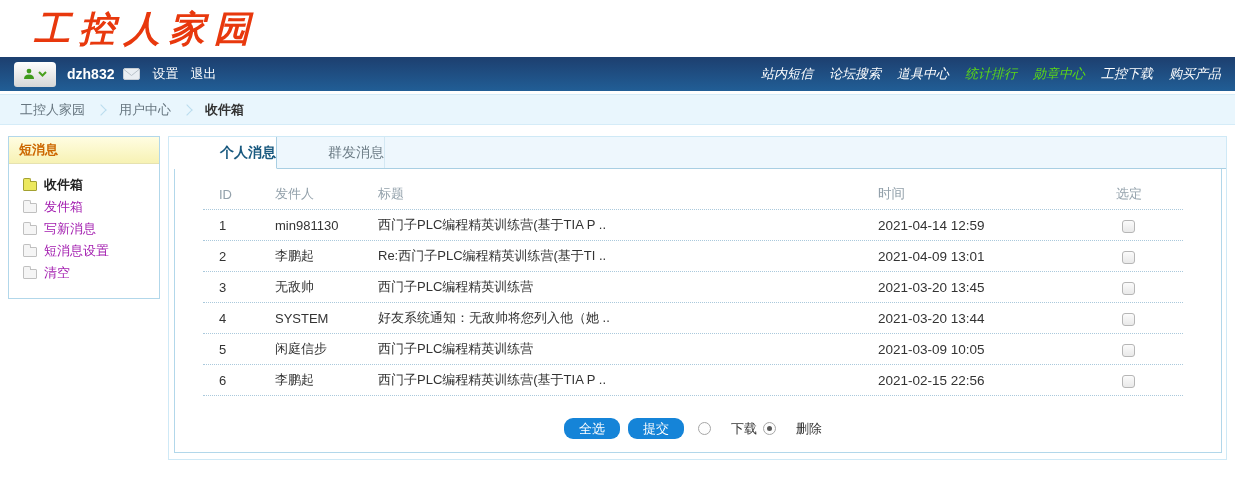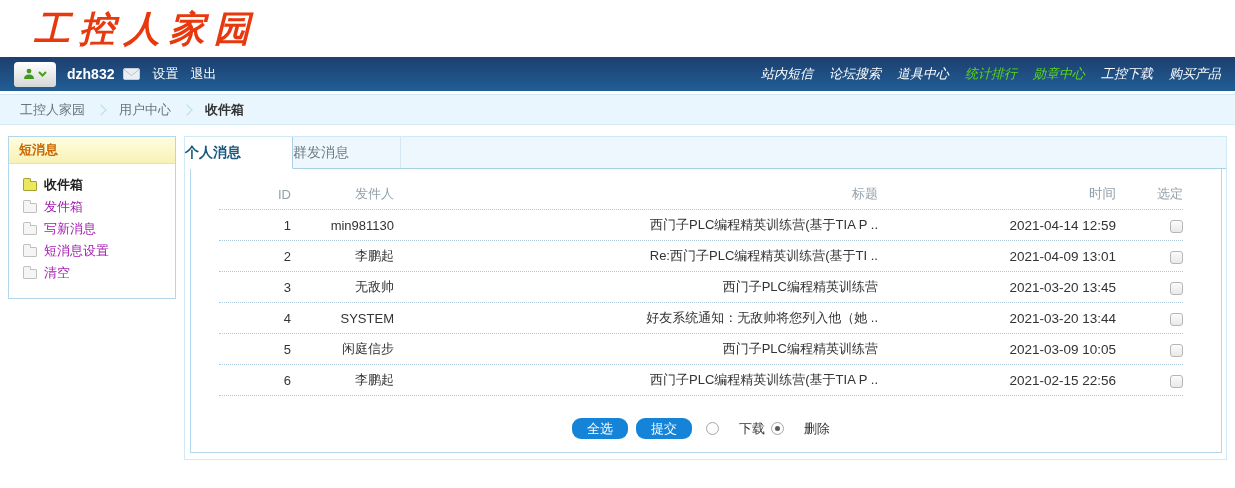--- a/index.html
+++ b/index.html
@@ -29,51 +29,51 @@
     border-bottom:1px solid #d5ecf8; display:flex; align-items:center; padding-left:20px;
     font-size:13px; color:#66757f; }
   .crumb.last { font-weight:bold; color:#333; }
   .crumb-sep { width:8px; height:8px; border-top:1px solid #b9dcee; border-right:1px solid #b9dcee;
     transform:rotate(45deg); margin:0 14px 0 12px; }
 
   
   .layout { display:flex; align-items:flex-start; margin:11px 8px 0 8px; gap:8px; }
 
   
-  .sidebar { width:168px; border:1px solid #b2d7ea; background:#fff; }
+  .sidebar { width:152px; border:1px solid #b2d7ea; background:#fff; }
   .sidebar-header { height:27px; line-height:26px; padding-left:10px;
     background:linear-gradient(#fffde2,#f7f2b4); border-bottom:1px solid #e6e2b0;
     color:#cc6600; font-weight:bold; font-size:13px; }
   .sidebar-list { padding:10px 0 14px 14px; list-style:none; }
   .sidebar-item { display:flex; align-items:center; gap:7px; height:22px; font-size:13px;
     color:#a21caf; cursor:pointer; }
   .sidebar-item.active { color:#222; font-weight:bold; }
   .folder { position:relative; width:14px; height:10px; border:1px solid #c0c0c0;
     background:#f5f5f5; border-radius:1px; margin-top:2px; }
   .folder::before { content:''; position:absolute; top:-4px; left:-1px; width:6px; height:3px;
     border:1px solid #c0c0c0; border-bottom:none; border-radius:2px 2px 0 0; background:#f5f5f5; }
   .sidebar-item.active .folder { background:#ece85e; border-color:#a3a131; }
   .sidebar-item.active .folder::before { background:#ece85e; border-color:#a3a131; }
 
   
   .main-panel { flex:1; border:1px solid #cfe9f6; background:#fff; }
   .tab-bar { display:flex; background:#eef7fd; border-bottom:1px solid #a9cfe3; height:32px; }
-  .tab { width:108px; text-align:left; line-height:31px; font-size:14px; color:#6b7b85;
+  .tab { width:108px; text-align:right; line-height:31px; font-size:14px; color:#6b7b85;
     cursor:pointer; border-right:1px solid #d4e8f3; }
   .tab.active { background:#fff; font-weight:bold; color:#19597f; border-right:1px solid #a9cfe3;
     margin-bottom:-1px; border-bottom:1px solid #fff; }
   .content-box { margin:0 4px 6px 5px; border:1px solid #b2d7ea; border-top:none; background:#fff;
     padding:10px 38px 13px 28px; }
 
   
   .msg-table { width:100%; font-size:13px; }
   .msg-row { display:flex; align-items:center; height:31px; border-bottom:1px dotted #aac9dc;
     color:#333; }
   .msg-row.header { color:#93a1ab; }
-  .cell { overflow:hidden; white-space:nowrap;text-align:right; }
+  .cell { overflow:hidden; white-space:nowrap; }
   .col-id { width:72px; padding-left:16px; }
   .col-sender { width:103px; }
   .col-title { flex:1; }
   .col-time { width:238px; font-size:13.5px; }
   .col-select { width:67px; }
   .cell-link { cursor:pointer; }
   .checkbox { display:inline-block; width:13px; height:13px; border:1px solid #b6b6b6;
     border-radius:3px; background:linear-gradient(#fbfbfb,#e9e9e9); vertical-align:middle;
     margin-left:6px; cursor:pointer; }
 

